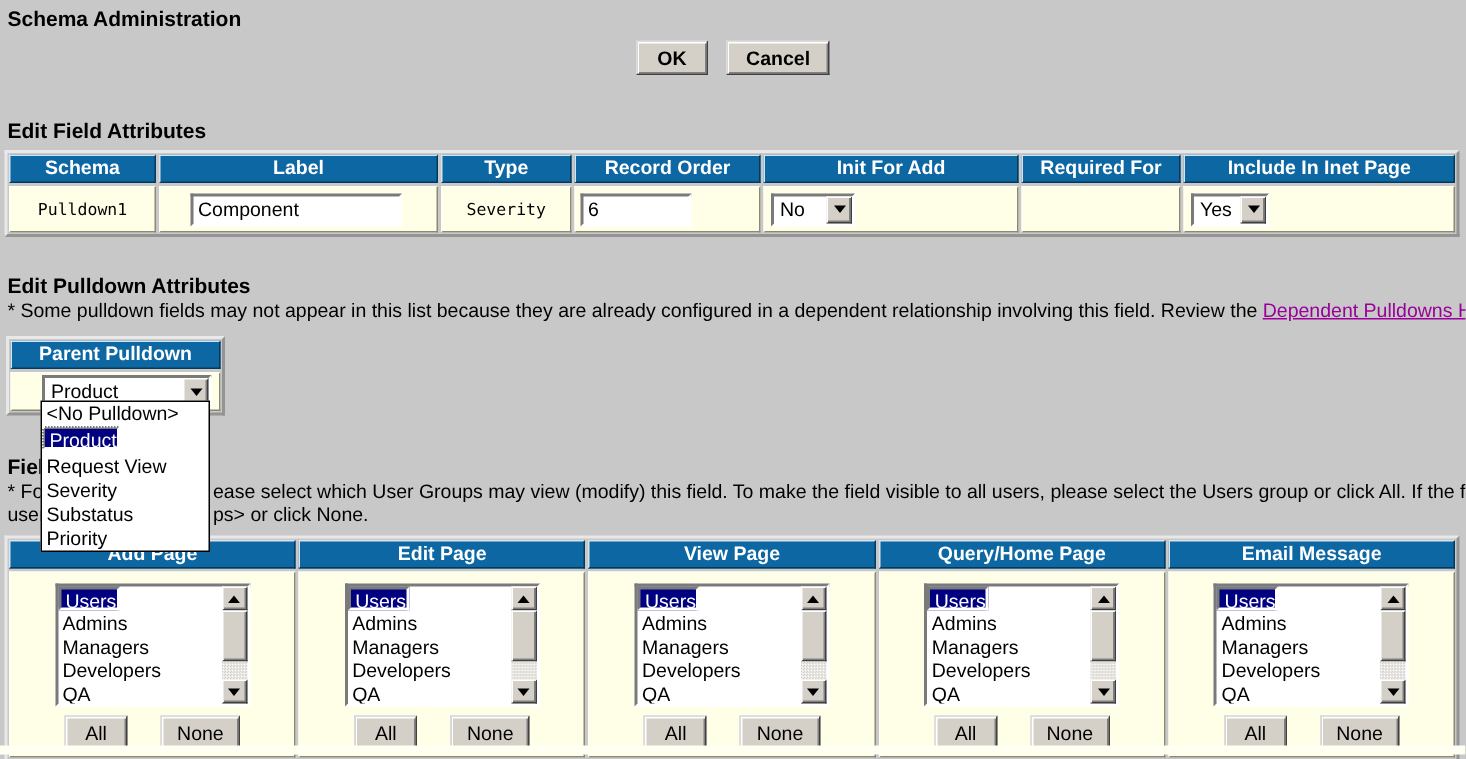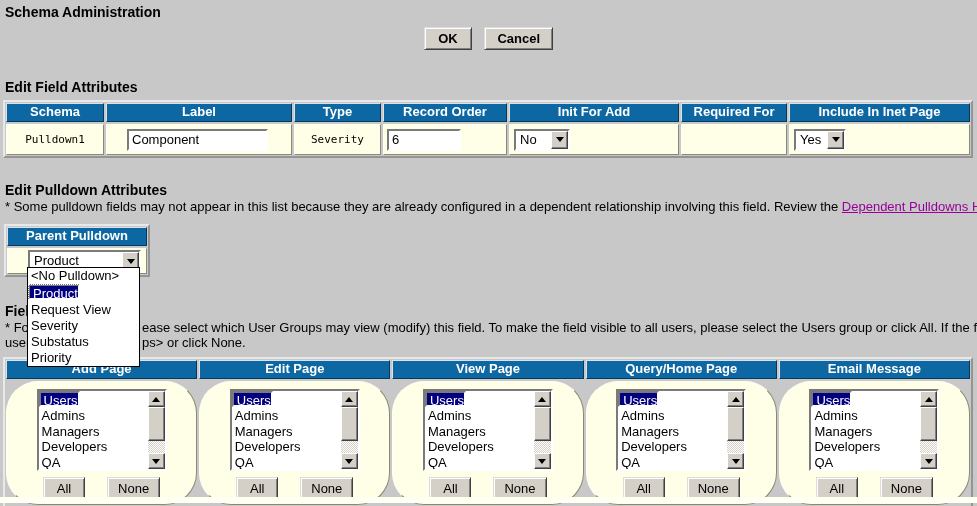--- a/index.html
+++ b/index.html
@@ -111,21 +111,21 @@
   }
   .dd-item { font-size: 13px; height: 16px; line-height: 16px; padding-left: 3px; white-space: nowrap; overflow: hidden; }
   .dd-item.sel { background: #000080; color: #fff; outline: 1px dotted #ffffff; outline-offset: -1px; }
 
   
   .frag { position: absolute; font-size: 13px; white-space: nowrap; }
 
   
   #table2 { left: 3px; top: 357px; width: 970px; grid-template-columns: repeat(5, 1fr); }
   .vcol { display: flex; flex-direction: column; gap: 2px; }
-  .vcol .cell-b { flex: 1; padding: 7px 0 4px 0; border-radius: 32px; }
+  .vcol .cell-b { flex: 1; padding: 7px 0 4px 0; }
   .vbody-inner { display: flex; flex-direction: column; align-items: center; }
 
   .listbox {
     width: 130px; height: 82px;
     background: #fff;
     border: 2px solid;
     border-color: #7a7a7a #ffffff #ffffff #7a7a7a;
     display: flex;
   }
   .lb-items { flex: 1 1 auto; overflow: hidden; }

